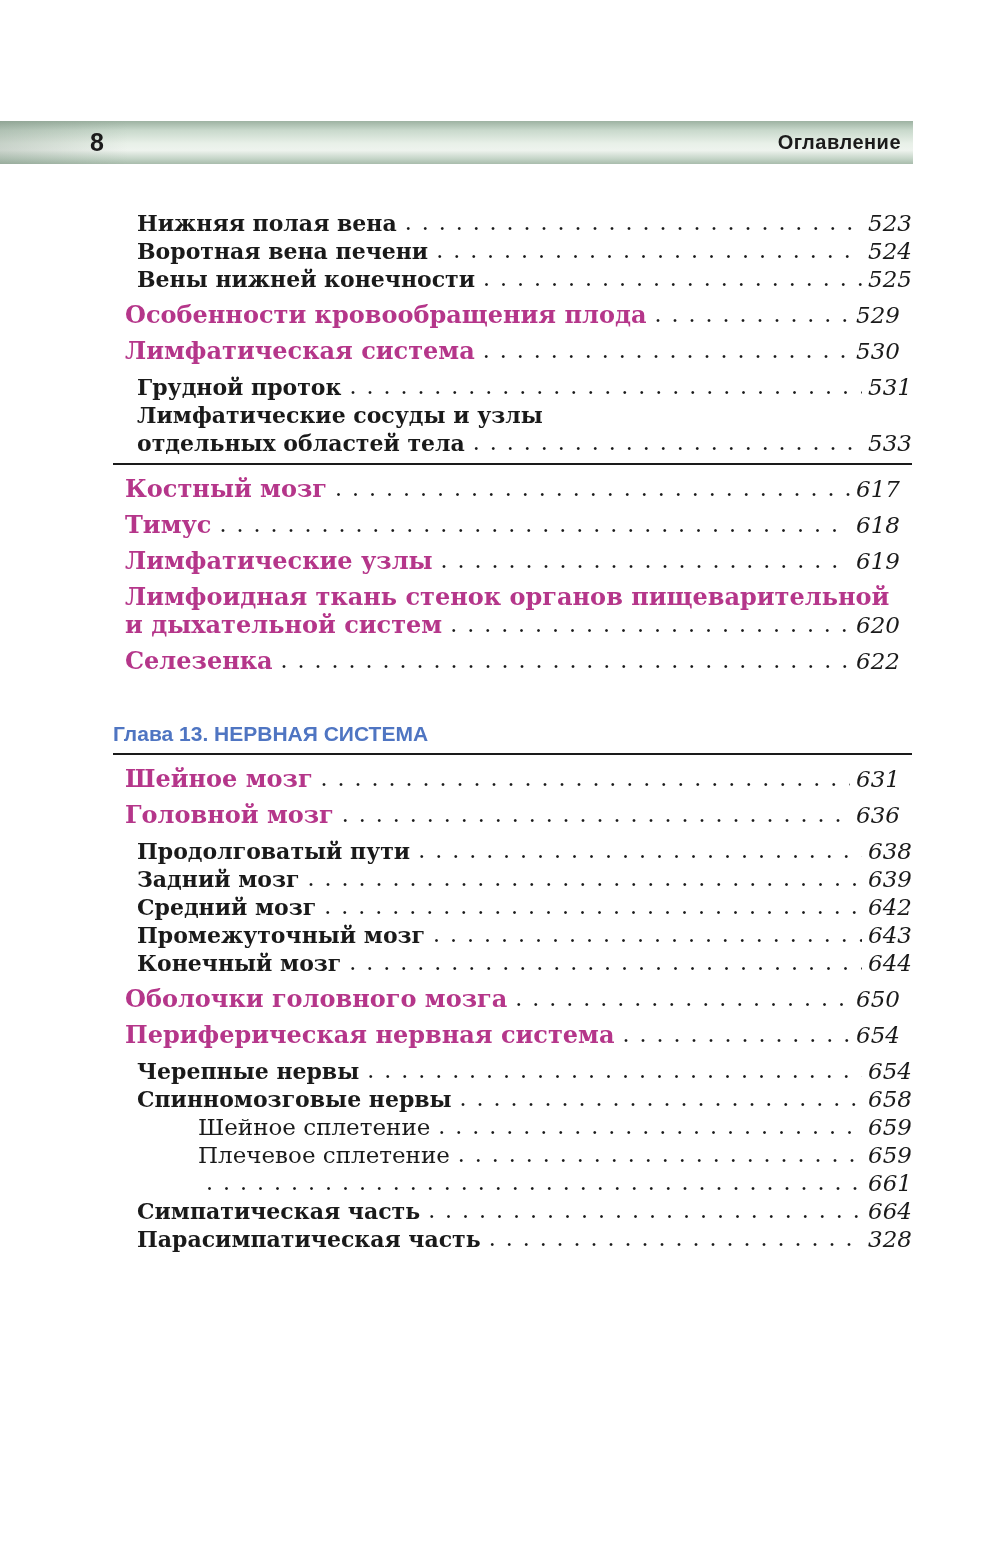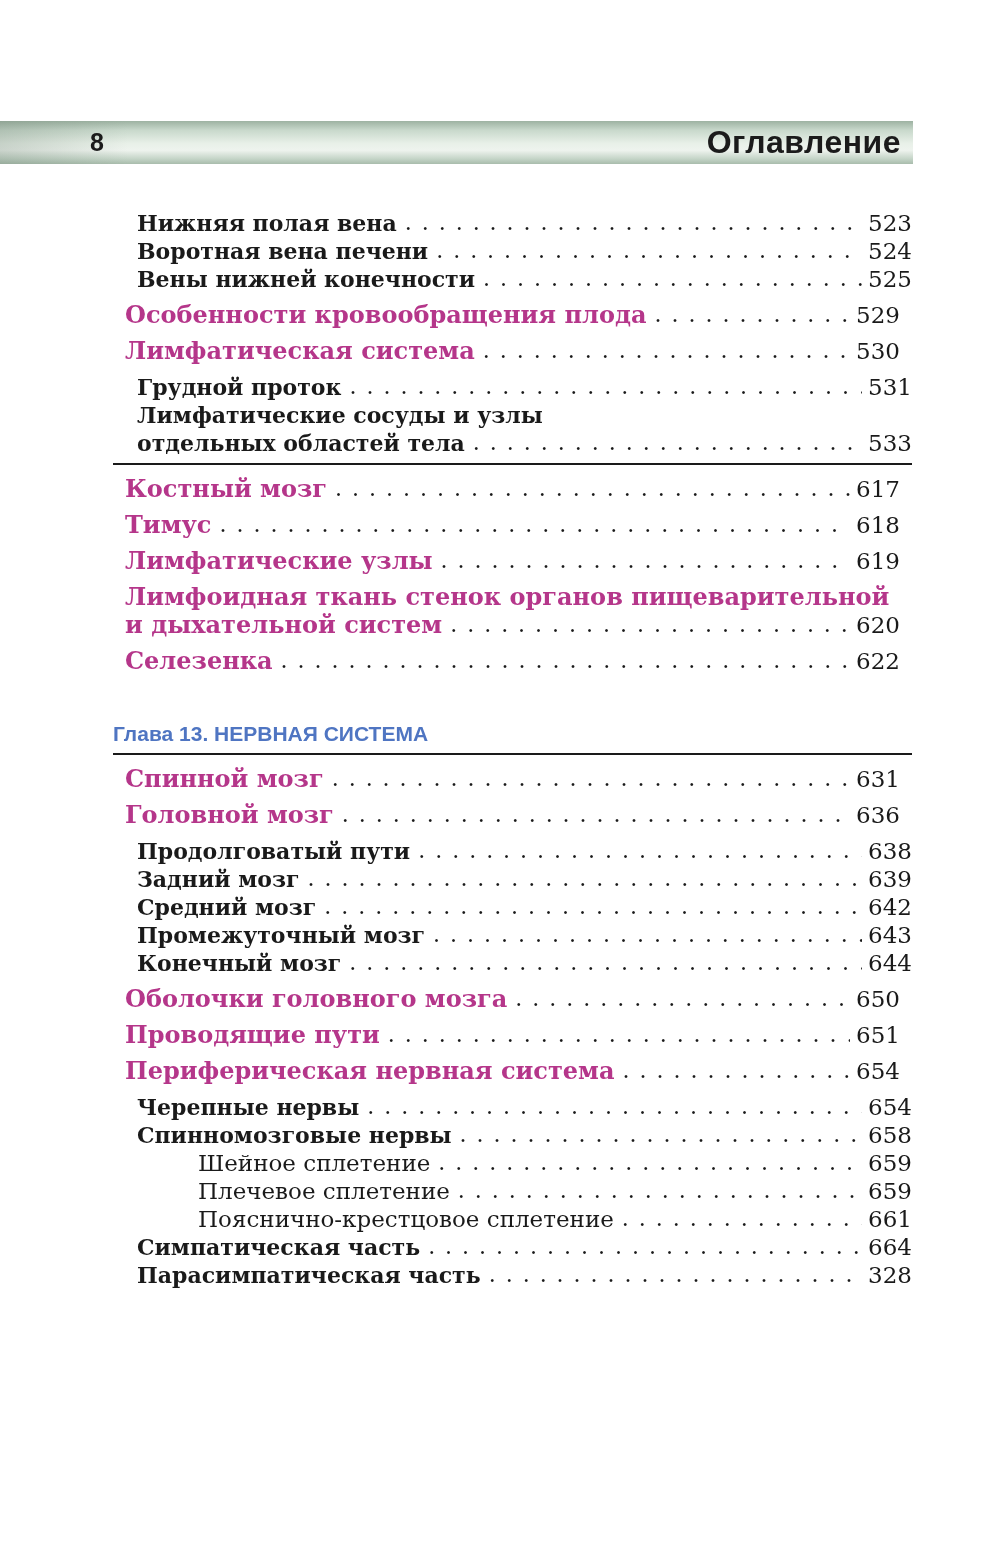--- a/index.html
+++ b/index.html
@@ -26,21 +26,21 @@
     align-items:center;
     padding:0 12px 0 90px;
     background:
       linear-gradient(90deg, rgba(110,130,115,0.28) 0%, rgba(255,255,255,0) 14%),
       linear-gradient(180deg, #9db2a2 0%, #c9d9cc 22%, #e8f0e8 52%, #eef3ee 68%, #c4d4c7 88%, #a8bcac 100%);
     font-family:"Liberation Sans", sans-serif;
     font-weight:bold;
     color:#1b1b1b;
   }
   .bar .pageno{font-size:25px;}
-  .bar .bartitle{font-size:32px;letter-spacing:0.5px;}
+  .bar .bartitle{font-size:20px;letter-spacing:0.5px;}
   
   #toc{
     position:absolute;
     left:113px;top:209px;
     width:799px;
   }
   .chapter-heading{
     font-family:"Liberation Sans", sans-serif;
     font-weight:bold;
     font-size:21px;
@@ -81,20 +81,21 @@
   .leader::after{
     content:". . . . . . . . . . . . . . . . . . . . . . . . . . . . . . . . . . . . . . . . . . . . . . . . . . . . . . . . . . . . . . . .";
   }
   .pagenum{
     flex:none;
     min-width:46px;
     text-align:right;
     color:var(--ink);
     font-weight:normal;
     font-size:23px;
+    font-style:italic;
   }
 </style>
 </head>
 <body>
 
 <header class="bar">
   <span class="pageno">8</span>
   <span class="bartitle">Оглавление</span>
 </header>
 
@@ -187,21 +188,21 @@
       <div class="row">
         <span class="label">Селезенка</span>
         <span class="leader"></span>
         <span class="pagenum">622</span>
       </div>
     </div>
     <div class="chapter-heading">Глава 13. НЕРВНАЯ СИСТЕМА</div>
     <div class="chapter-rule"></div>
     <div class="entry lvl0 magenta">
       <div class="row">
-        <span class="label">Спинной мозг</span>
+        <span class="label">Шейное мозг</span>
         <span class="leader"></span>
         <span class="pagenum">631</span>
       </div>
     </div>
     <div class="entry lvl0 magenta">
       <div class="row">
         <span class="label">Головной мозг</span>
         <span class="leader"></span>
         <span class="pagenum">636</span>
       </div>
@@ -243,27 +244,20 @@
     </div>
     <div class="entry lvl0 magenta">
       <div class="row">
         <span class="label">Оболочки головного мозга</span>
         <span class="leader"></span>
         <span class="pagenum">650</span>
       </div>
     </div>
     <div class="entry lvl0 magenta">
       <div class="row">
-        <span class="label">Проводящие пути</span>
-        <span class="leader"></span>
-        <span class="pagenum">651</span>
-      </div>
-    </div>
-    <div class="entry lvl0 magenta">
-      <div class="row">
         <span class="label">Периферическая нервная система</span>
         <span class="leader"></span>
         <span class="pagenum">654</span>
       </div>
     </div>
     <div class="entry lvl1 bold">
       <div class="row">
         <span class="label">Черепные нервы</span>
         <span class="leader"></span>
         <span class="pagenum">654</span>
@@ -285,21 +279,20 @@
     </div>
     <div class="entry lvl2 regular">
       <div class="row">
         <span class="label">Плечевое сплетение</span>
         <span class="leader"></span>
         <span class="pagenum">659</span>
       </div>
     </div>
     <div class="entry lvl2 regular">
       <div class="row">
-        <span class="label">Пояснично-крестцовое сплетение</span>
         <span class="leader"></span>
         <span class="pagenum">661</span>
       </div>
     </div>
     <div class="entry lvl1 bold">
       <div class="row">
         <span class="label">Симпатическая часть</span>
         <span class="leader"></span>
         <span class="pagenum">664</span>
       </div>

